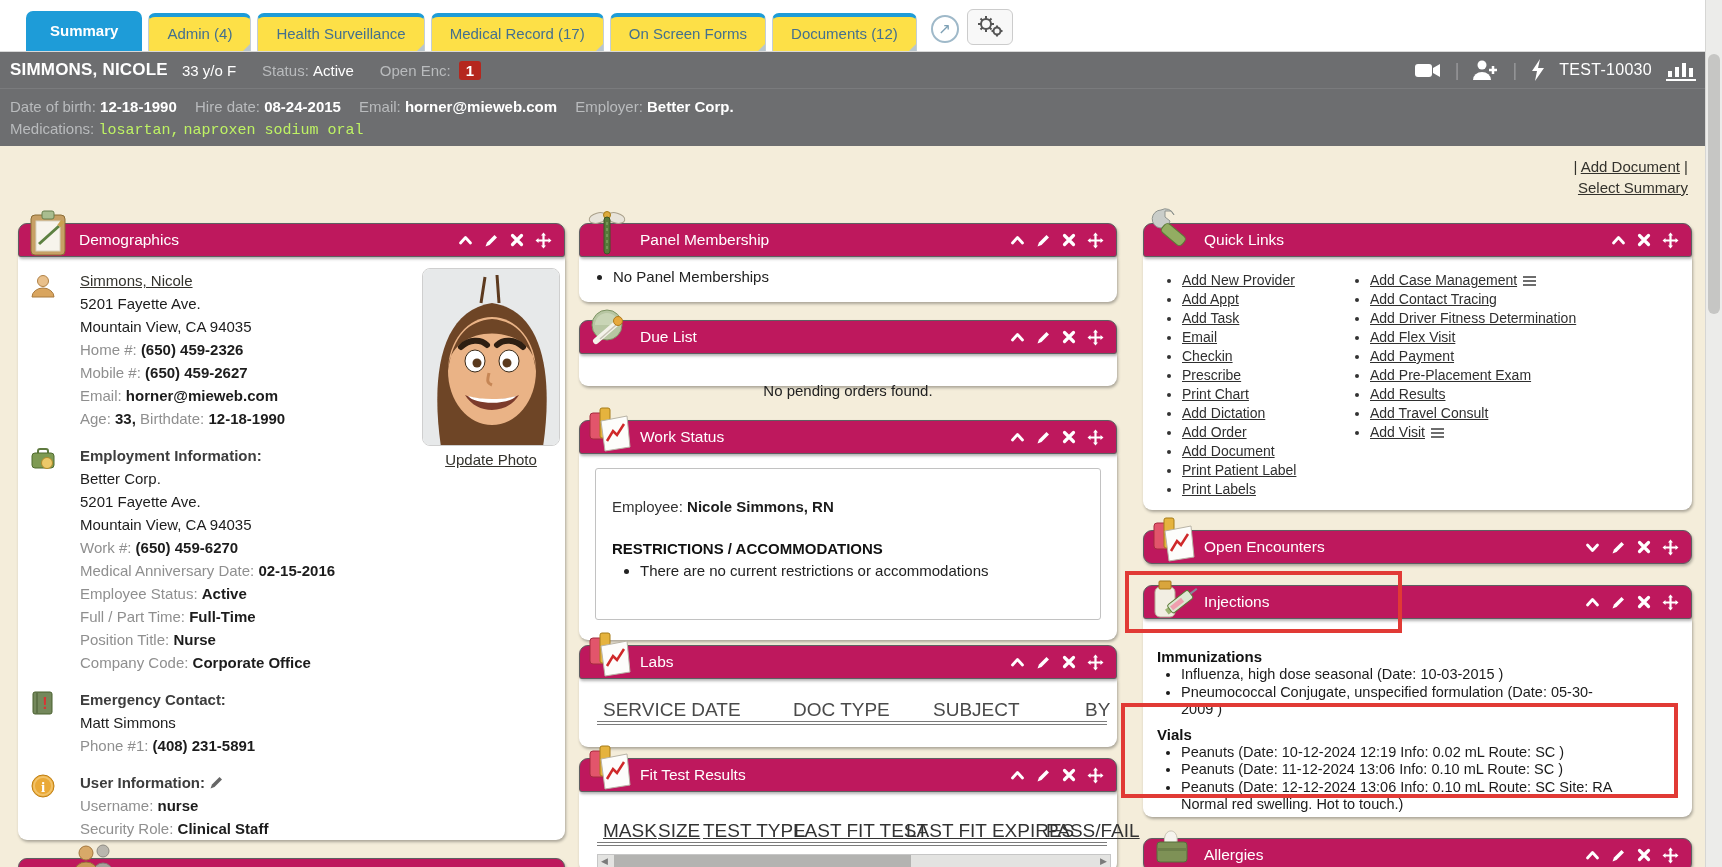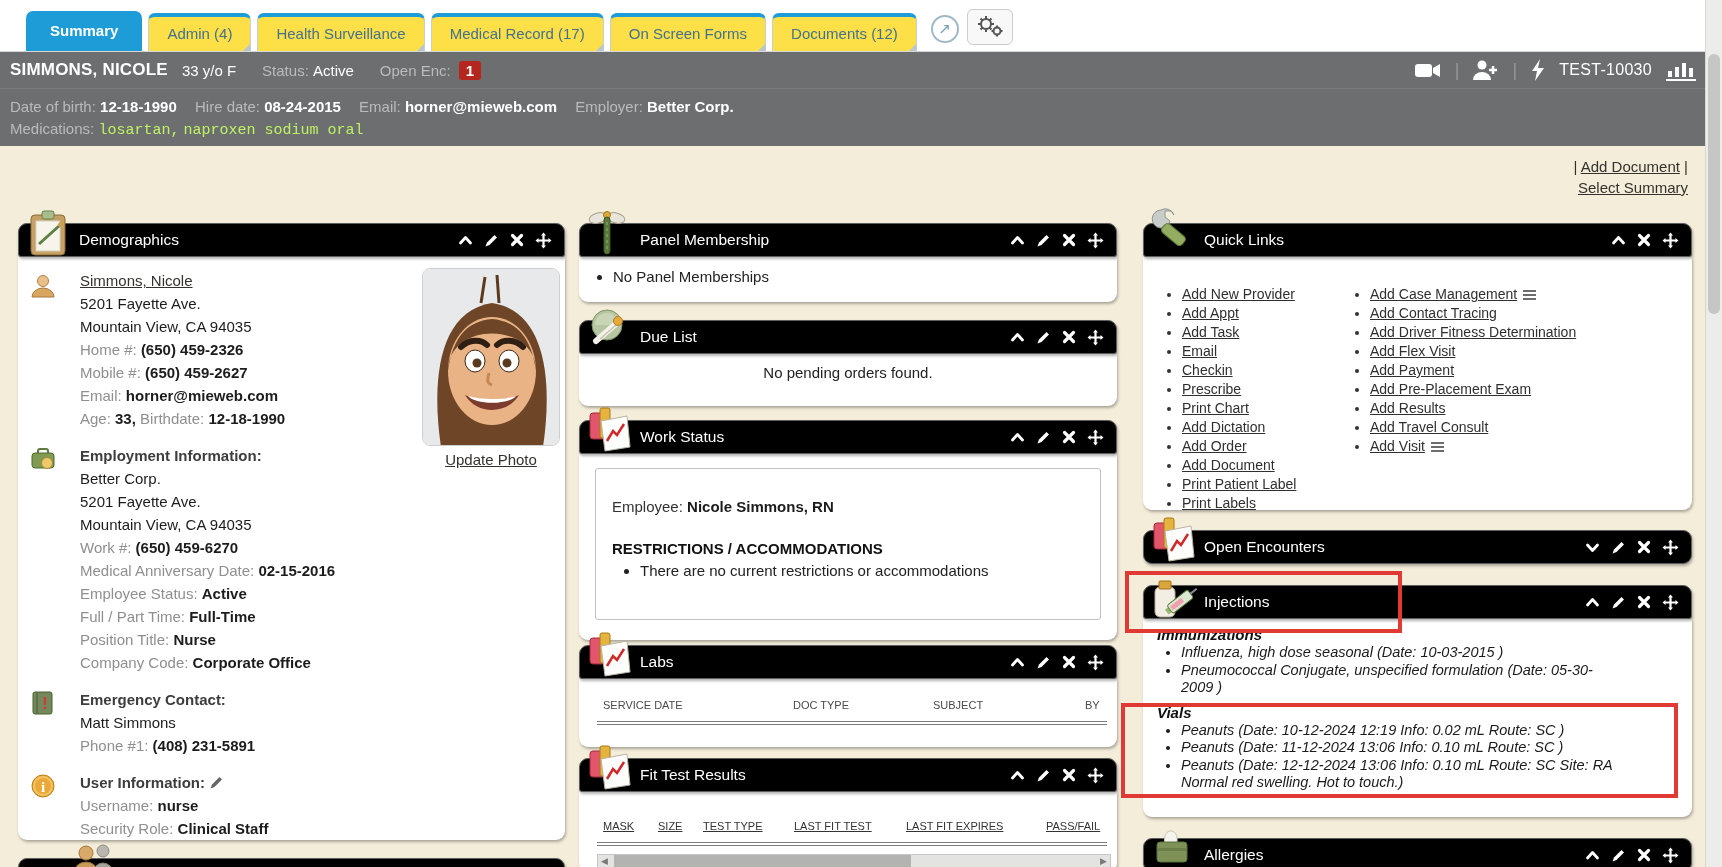--- a/index.html
+++ b/index.html
@@ -42,21 +42,21 @@
   .bar-sep { color:#97989a; font-size:18px; }
   .bar-id { color:#fff; font-size:16px; letter-spacing:.3px; }
   .bar-ic { cursor:pointer; display:flex; align-items:center; }
 
   
   .top-links { position:absolute; right:34px; top:156px; text-align:right; line-height:21px; color:#33322c; }
   .top-links a, .lnk { color:#33322c; text-decoration:underline; cursor:pointer; }
 
   
   .portlet { position:absolute; }
-  .p-header { position:relative; height:34px; background:#000000; border:1px solid #5e5f61;
+  .p-header { position:relative; height:34px; background:#be185d; border:1px solid #5e5f61;
               border-radius:9px 9px 3px 3px; box-shadow:1px 2px 3px rgba(0,0,0,.3);
               display:flex; align-items:center; padding-left:60px; z-index:2; }
   .p-header.standalone { border-radius:9px; }
   .p-title { color:#fff; font-size:15.5px; }
   .p-icon { position:absolute; top:-15px; left:8px; z-index:3; }
   .p-controls { position:absolute; right:12px; top:0; height:100%; display:flex; align-items:center; gap:11px; }
   .ctl { color:#fff; cursor:pointer; display:flex; align-items:center; }
   .ctl.dark { color:#666; }
   .p-body { position:relative; background:#fff; border-radius:0 0 9px 9px;
             box-shadow:1px 2px 3px rgba(0,0,0,.3); z-index:1; }
@@ -74,38 +74,38 @@
 
   
   .bullet-ul { list-style:disc; padding-left:34px; color:#222; }
   .centered-msg { text-align:center; }
 
   
   .ws-box { position:absolute; left:16px; right:16px; top:14px; height:152px; border:1px solid #c2c2c2;
             border-radius:3px; padding:26px 0 0 16px; }
 
   
-  .tbl-head { position:absolute; font-size:11px; color:#4a4a4a; white-space:nowrap; }
+  .tbl-head { position:absolute; font-size:19px; color:#4a4a4a; white-space:nowrap; }
   .tbl-head.sortable { text-decoration:underline; color:#333; cursor:pointer; }
   .dbl-rule { position:absolute; left:18px; right:10px; height:4px; border-top:1px solid #7b7b7b; border-bottom:1px solid #7b7b7b; }
   .hscroll { position:absolute; left:18px; right:6px; top:62px; height:15px; background:#e3e3e1;
              border:1px solid #c6c6c6; cursor:pointer; }
   .hthumb { position:absolute; left:16px; top:0; width:58%; height:13px; background:#b3b3b1; }
   .harrow { position:absolute; top:1px; font-size:9px; color:#7a7a7a; }
 
   
-  .ql-col { position:absolute; top:28px; }
+  .ql-col { position:absolute; top:14px; }
   .ql-col ul { list-style:disc; padding-left:17px; }
   .ql-col li { line-height:19px; font-size:14px; color:#333; }
   .ql-col a { color:#2f2f2f; }
   .list-icon { display:inline-block; width:13px; height:10px; margin-left:6px; vertical-align:-1px;
                background:repeating-linear-gradient(#6d6d6d 0 2px, transparent 2px 4px); }
 
   
-  .inj-body { padding:6px 10px 0 14px; font-size:14.5px;font-style:italic; }
+  .inj-body { padding:28px 10px 0 14px; font-size:14.5px; }
   .inj-h { font-size:15px; font-weight:bold; color:#111; line-height:19px; }
   .inj-ul { list-style:disc; padding-left:22px; margin-left:2px; line-height:17.5px; color:#1b1b1b; }
   .red-box { position:absolute; border:4px solid #e13a35; z-index:50; pointer-events:none; }
 
   
   .v-scroll { position:absolute; right:0; top:0; width:17px; height:867px; background:#ececea; border-left:1px solid #d6d6d4; }
   .v-thumb { position:absolute; left:2px; top:54px; width:12px; height:260px; background:#c6c6c4; border-radius:6px; }
 </style>
 </head>
 <body>
@@ -375,21 +375,21 @@
           </svg>
         </span>
       <span class="ctl">
           <svg width="17" height="17" viewBox="0 0 17 17">
             <path d="M8.5 0.5 L11 3.5 H6 Z M8.5 16.5 L6 13.5 H11 Z M0.5 8.5 L3.5 6 V11 Z M16.5 8.5 L13.5 11 V6 Z" fill="currentColor"></path>
             <path d="M8.5 3 V14 M3 8.5 H14" stroke="currentColor" stroke-width="2.2"></path>
           </svg>
         </span>
     </span>
   </div>
-  <div class="p-body" style="height:52px;padding-top:10px">
+  <div class="p-body" style="height:32px;padding-top:28px">
     <div class="centered-msg">No pending orders found.</div>
   </div>
 </div>
 
 <div class="portlet" style="left:579px;top:420px;width:538px">
   <span class="p-icon"><svg width="44" height="48" viewBox="0 0 44 48">
         <rect x="3" y="8" width="15" height="26" rx="3" fill="#e2556b" stroke="#a52b3f"></rect>
         <rect x="13" y="3" width="10" height="30" rx="2" fill="#e5b33e" stroke="#a67c18"></rect>
         <polygon points="14,16 40,11 43,42 18,46" fill="#fdfdfb" stroke="#b9b4a6"></polygon>
         <polyline points="20,36 26,26 30,30 37,19" fill="none" stroke="#cf2929" stroke-width="2.5"></polyline>

